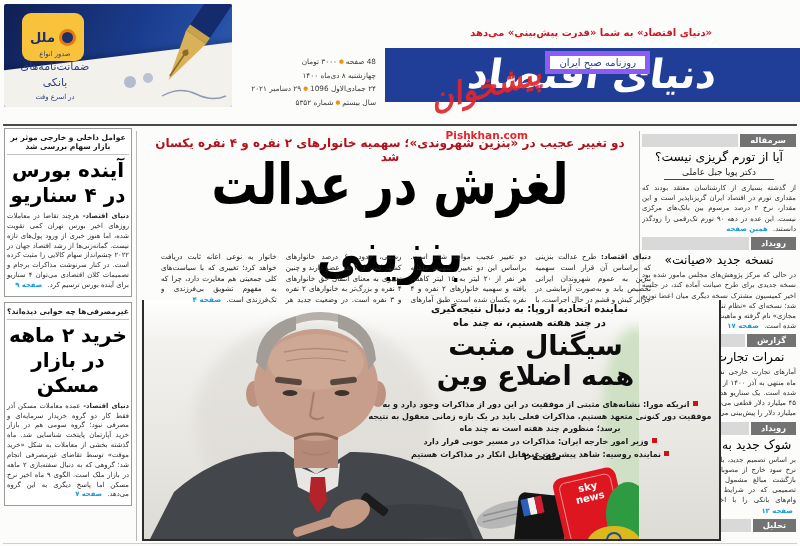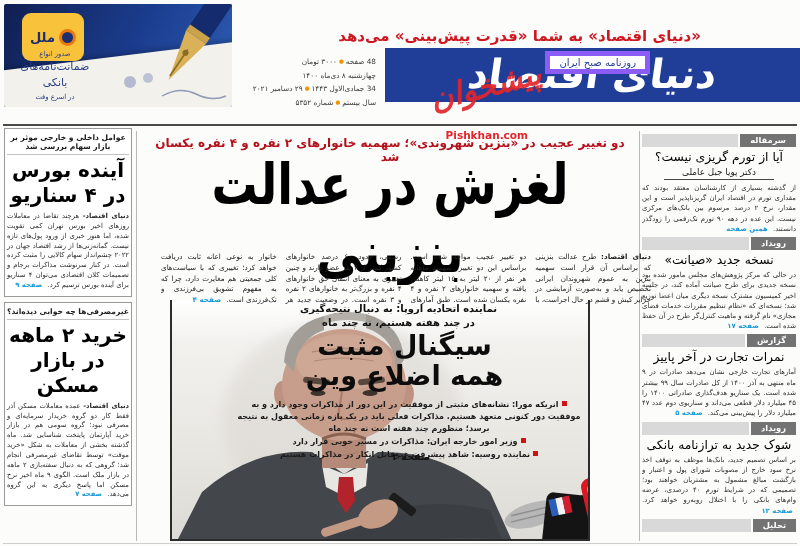--- a/index.html
+++ b/index.html
@@ -16,21 +16,21 @@
   .ad-badge-word{font-size:13px;font-weight:bold;color:#1d2f6e;}
   .ad-text{position:absolute;bottom:5px;left:8px;width:86px;text-align:center;color:#2a3f86;line-height:1.5;}
   .ad-line-sm{font-size:6.8px;}
   .ad-line-bold{font-size:11px;font-weight:normal;}
   .ad-pen{position:absolute;top:0;right:0;width:130px;height:103px;}
 
   .banner{position:absolute;top:48px;right:0;width:415px;height:54px;background:#203e98;}
   .banner-title{color:#fff;font-weight:bold;font-size:40px;line-height:52px;text-align:center;transform:skewX(-8deg);letter-spacing:-1px;}
   .tagline{position:absolute;top:3px;right:150px;background:#fff;border:5px solid #8b5cf6;color:#203e98;
            font-size:10px;font-weight:normal;padding:1px 9px;}
-  .slogan{position:absolute;top:27px;right:99px;color:#cf1720;font-size:15px;font-weight:bold;}
+  .slogan{position:absolute;top:27px;right:88px;color:#cf1720;font-size:10px;font-weight:bold;}
   .info{position:absolute;top:57px;right:424px;width:130px;text-align:right;color:#3a3a3a;}
   .info-line{font-size:7.3px;margin-bottom:4.6px;white-space:nowrap;}
   .info-dot{color:#f29100;font-size:5.5px;margin:0 2px;vertical-align:1px;}
 
   .wm{position:absolute;top:68px;right:258px;transform:rotate(-14deg);color:#e4262c;font-size:31px;font-weight:bold;
       font-style:italic;opacity:.92;z-index:40;}
   .wm-site{position:absolute;top:129px;right:272px;color:#e4262c;font-size:10.5px;font-weight:bold;z-index:40;}
 
   .rule-h{position:absolute;top:124px;left:3px;right:3px;height:2px;background:#4a4a4a;}
   .vline{position:absolute;top:131px;bottom:5px;width:1px;background:#b9b9b9;}
@@ -55,23 +55,23 @@
   .article-body{font-size:6.8px;line-height:1.45;text-align:justify;margin:0;color:#2a2a2a;}
 
   
   .kicker-red{position:absolute;top:136px;left:145px;width:490px;text-align:center;color:#b3111b;font-size:12px;font-weight:bold;z-index:5;}
   .headline{position:absolute;top:152px;left:145px;width:490px;text-align:center;font-size:46px;font-weight:bold;
             color:#000;letter-spacing:-1px;line-height:1.2;transform:scaleY(1.22);transform-origin:top center;z-index:5;}
   .lead-body{position:absolute;top:236px;left:145px;width:490px;height:60px;overflow:hidden;
              column-count:4;column-gap:9px;font-size:7.2px;line-height:1.5;text-align:justify;color:#222;z-index:5;margin:16px;}
   .lead-label{font-weight:bold;}
 
-  .photo{position:absolute;top:300px;left:142px;width:420px;height:241px;overflow:hidden;
+  .photo{position:absolute;top:300px;left:142px;width:579px;height:241px;overflow:hidden;
          border:2px solid #2c2c2c;border-top:none;box-sizing:border-box;
-         background:linear-gradient(#ffffff 0%,#f2f1ee 18%,#e9e7e2 60%,#dddbd5 100%);margin-left:28px;}
+         background:linear-gradient(#ffffff 0%,#f2f1ee 18%,#e9e7e2 60%,#dddbd5 100%);}
   .photo svg{position:absolute;top:0;left:0;}
   .photo-kicker{position:absolute;top:2px;right:52px;width:275px;text-align:center;font-size:10px;font-weight:bold;line-height:1.35;color:#101010;z-index:6;}
   .photo-title{position:absolute;top:31px;right:26px;width:315px;text-align:center;font-size:27px;font-weight:bold;
                line-height:1.12;color:#0c0c0c;letter-spacing:-0.5px;z-index:6;}
   .photo-bullets{position:absolute;top:99px;right:4px;width:350px;text-align:center;font-size:8px;font-weight:bold;
                  line-height:1.5;color:#1c1c1c;z-index:6;}
   .photo-bullet{margin-bottom:1px;}
   .bullet-sq{display:inline-block;width:5px;height:5px;background:#d01217;margin-left:3px;vertical-align:1px;}
   .photo-page{position:absolute;top:151px;right:158px;font-size:9.5px;font-weight:bold;z-index:6;color:#111;}
   .mic-label{position:absolute;left:424px;top:182px;width:42px;text-align:center;transform:rotate(-13deg);
@@ -113,21 +113,21 @@
   <div class="banner">
     <div class="banner-title">دنیای اقتصاد</div>
     <div class="tagline">روزنامه صبح ایران</div>
   </div>
 
   <div class="info" id="info-lines">
   <div class="info-line"><span>48 صفحه</span><span class="info-dot">●</span><span>۳۰۰۰ تومان</span></div>
 
   <div class="info-line"><span>چهارشنبه ۸ دی‌ماه ۱۴۰۰</span></div>
 
-  <div class="info-line"><span>34 جمادی‌الاول ۱۴۴۳</span><span class="info-dot">●</span><span>۲۹ دسامبر ۲۰۲۱</span></div>
+  <div class="info-line"><span>۲۴ جمادی‌الاول 1096</span><span class="info-dot">●</span><span>۲۹ دسامبر ۲۰۲۱</span></div>
 
   <div class="info-line"><span>سال بیستم</span><span class="info-dot">●</span><span>شماره ۵۳۵۲</span></div>
 </div>
 
   <div class="wm">پیشخوان</div>
   <div class="wm-site">Pishkhan.com</div>
 
   <div class="rule-h"></div>
   <div class="vline vline-left"></div>
   <div class="vline vline-right"></div>

